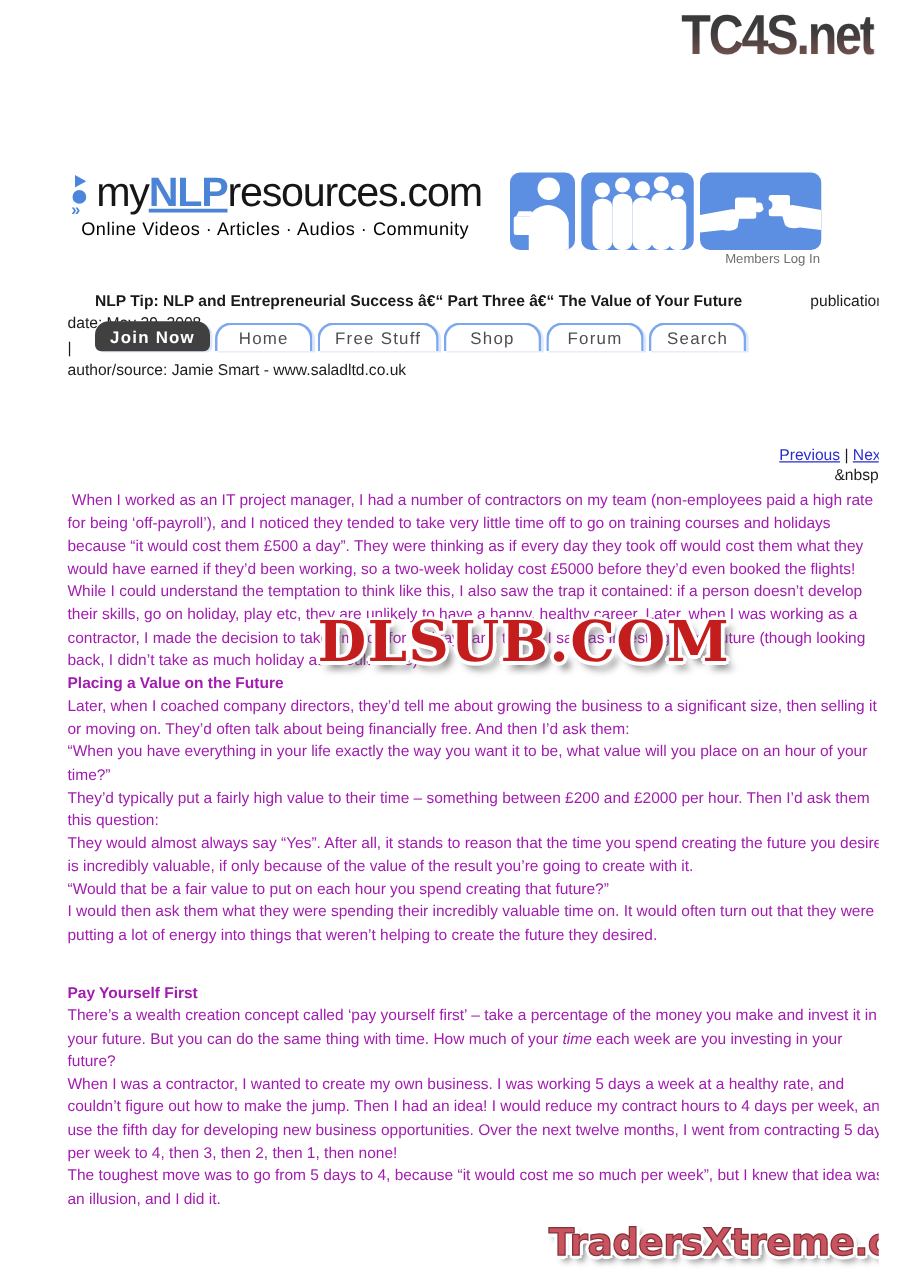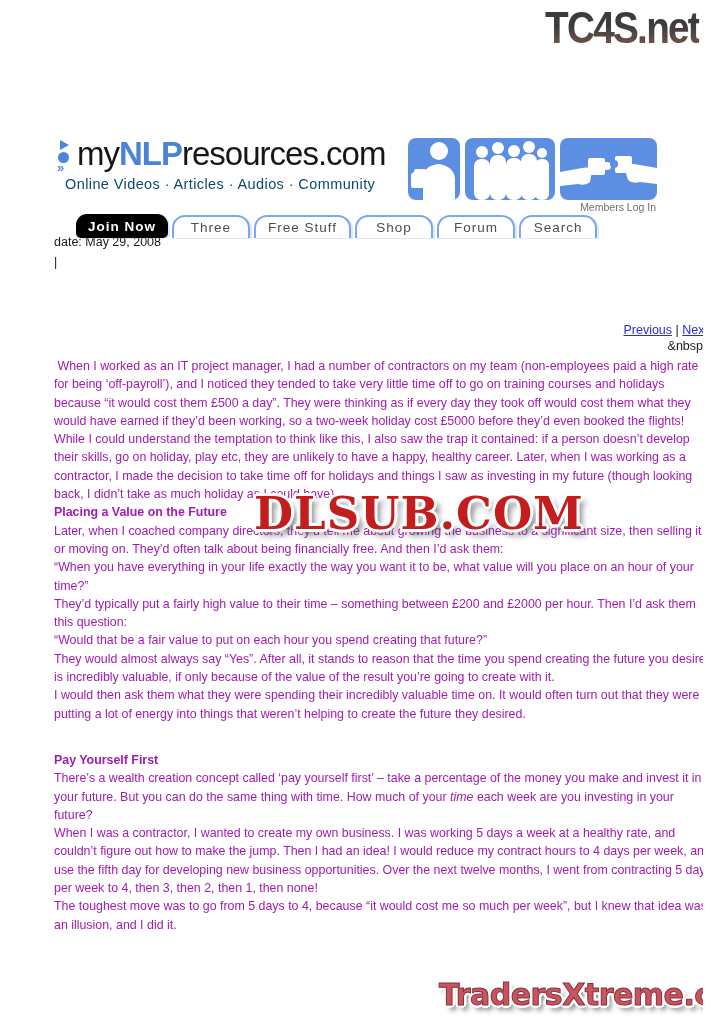--- a/index.html
+++ b/index.html
@@ -21,22 +21,22 @@
   }
 
   
   .logo-block { position:absolute; top:136px; left:36px; }
   .logo-row { display:flex; align-items:flex-start; }
   .logo-icon { width:20px; padding-top:4px; display:flex; flex-direction:column; align-items:flex-start; }
   .logo-play { width:0; height:0; border-left:9px solid #4c86dc; border-top:5px solid transparent; border-bottom:5px solid transparent; margin-left:3px; }
   .logo-dot { width:11px; height:11px; border-radius:50%; background:#4c86dc; margin-top:2px; margin-left:1px; }
   .logo-chevrons { color:#4c86dc; font-weight:bold; font-size:13px; line-height:10px; letter-spacing:-2px; }
   .logo-text { font-size:33px; letter-spacing:-1px; color:#161616; line-height:36px; }
-  .logo-text .hl { color:#4b84d6; font-weight:bold; }
-  .logo-tagline { font-size:14.5px; color:#0c4a6e; letter-spacing:0.4px; margin-top:3px; margin-left:8px; }
+  .logo-text .hl { color:#4b84d6; font-weight:bold;text-decoration:underline; }
+  .logo-tagline { font-size:14.5px; color:#000000; letter-spacing:0.4px; margin-top:3px; margin-left:8px; }
 
   
   .tiles { position:absolute; top:138px; left:387px; display:flex; gap:5px; }
   .tile { background:#5c8ee2; border-radius:8px; height:62px; display:flex; align-items:flex-end; justify-content:center; overflow:hidden; }
   .tile svg { display:block; }
   .tile-1 { width:52px; }
   .tile-2 { width:90px; }
   .tile-3 { width:97px; }
   .members-login { position:absolute; top:201px; left:335px; width:300px; text-align:right; font-size:10.5px; color:#6f6f6f; }
 
@@ -45,22 +45,22 @@
   .tab {
     height:23px; min-width:78px; padding:0 12px;
     display:flex; align-items:center; justify-content:center;
     font-size:13.5px; letter-spacing:1px; color:#4e4e4e;
     background:#ffffff; border:2px solid #7aa7f0; border-bottom:none;
     border-radius:13px 13px 0 0;
     box-shadow:2px 1px 0 rgba(160,190,240,0.35);
     cursor:pointer;
   }
   .tab.active {
-    background:#000000; color:#ffffff; font-weight:bold; border:none;
-    border-radius:11px 11px 5px 5px; height:24px; letter-spacing:1px;
+    background:#404040; color:#ffffff; font-weight:bold; border:none;
+    border-radius:11px 11px 5px 5px; height:24px; letter-spacing:1px;margin-top:43px;
   }
 
   
   .content { position:absolute; top:233px; left:33px; width:658px; font-size:12.5px; line-height:16px; }
   .title-line { display:flex; justify-content:space-between; align-items:baseline; padding-left:22px; padding-right:4px; }
   .article-title { font-weight:bold; white-space:nowrap; }
   .pub-label { font-weight:normal; color:#1b1b1b; }
   .date-line { padding-right:9px; margin-top:1px; }
   .pipe-line { margin-top:4px; }
   .author-line { margin-top:2px; }
@@ -149,46 +149,51 @@
         <rect x="55" y="18" width="17" height="17" rx="2" fill="#fff"></rect>
         <circle cx="54" cy="26" r="4" fill="#5c8ee2"></circle>
         <path d="M97 30 L74 26 Q66 26 65 32 L68 42 Q72 46 80 44 L97 46 Z" fill="#fff"></path>
       </svg>
     </div>
   </div>
   <div class="members-login">Members Log In</div>
 
   <div class="tabs">
     <div class="tab active">Join Now</div>
-    <div class="tab">Three</div>
+    <div class="tab">Home</div>
     <div class="tab">Free Stuff</div>
     <div class="tab">Shop</div>
     <div class="tab">Forum</div>
     <div class="tab">Search</div>
   </div>
 
   <div class="content">
+    <div class="title-line">
+      <span class="article-title">NLP Tip: NLP and Entrepreneurial Success â€“ Part Three â€“ The Value of Your Future</span>
+      <span class="pub-label">publication</span>
+    </div>
     <div class="date-line">date:  May 29, 2008</div>
     <div class="pipe-line">|</div>
+    <div class="author-line">author/source: Jamie Smart - www.saladltd.co.uk</div>
 
     <div class="prevnext">
       <a>Previous</a>
       <span class="sep"> <span>|</span> </span>
       <a>Next</a>
     </div>
     <div class="nbsp-line">&amp;nbsp</div>
 
     <div class="body-text">
       <p>&nbsp;When I worked as an IT project manager, I had a number of contractors on my team (non-employees paid a high rate for being ‘off-payroll’), and I noticed they tended to take very little time off to go on training courses and holidays because “it would cost them £500 a day”. They were thinking as if every day they took off would cost them what they would have earned if they’d been working, so a two-week holiday cost £5000 before they’d even booked the flights! While I could understand the temptation to think like this, I also saw the trap it contained: if a person doesn’t develop their skills, go on holiday, play etc, they are unlikely to have a happy, healthy career. Later, when I was working as a contractor, I made the decision to take time off for holidays and things I saw as investing in my future (though looking back, I didn’t take as much holiday as I could have).</p>
       <p class="head">Placing a Value on the Future</p>
       <p>Later, when I coached company directors, they’d tell me about growing the business to a significant size, then selling it or moving on. They’d often talk about being financially free. And then I’d ask them:</p>
       <p>“When you have everything in your life exactly the way you want it to be, what value will you place on an hour of your time?”</p>
       <p>They’d typically put a fairly high value to their time – something between £200 and £2000 per hour. Then I’d ask them this question:</p>
+      <p>They would almost always say “Yes”. After all, it stands to reason that the time you spend creating the future you desire is incredibly valuable, if only because of the value of the result you’re going to create with it.</p>
       <p>“Would that be a fair value to put on each hour you spend creating that future?”</p>
-      <p>They would almost always say “Yes”. After all, it stands to reason that the time you spend creating the future you desire is incredibly valuable, if only because of the value of the result you’re going to create with it.</p>
       <p>I would then ask them what they were spending their incredibly valuable time on. It would often turn out that they were putting a lot of energy into things that weren’t helping to create the future they desired.</p>
       <p class="head head-gap">Pay Yourself First</p>
       <p><span>There’s a wealth creation concept called ‘pay yourself first’ – take a percentage of the money you make and invest it in your future. But you can do the same thing with time. How much of your </span><span class="ital">time</span><span> each week are you investing in your future?</span></p>
       <p>When I was a contractor, I wanted to create my own business. I was working 5 days a week at a healthy rate, and couldn’t figure out how to make the jump. Then I had an idea! I would reduce my contract hours to 4 days per week, and use the fifth day for developing new business opportunities. Over the next twelve months, I went from contracting 5 days per week to 4, then 3, then 2, then 1, then none!</p>
       <p>The toughest move was to go from 5 days to 4, because “it would cost me so much per week”, but I knew that idea was an illusion, and I did it.</p>
     </div>
   </div>
 
   <div class="dlsub">DLSUB.COM</div>
   <div class="page-indicator">1/3</div>

